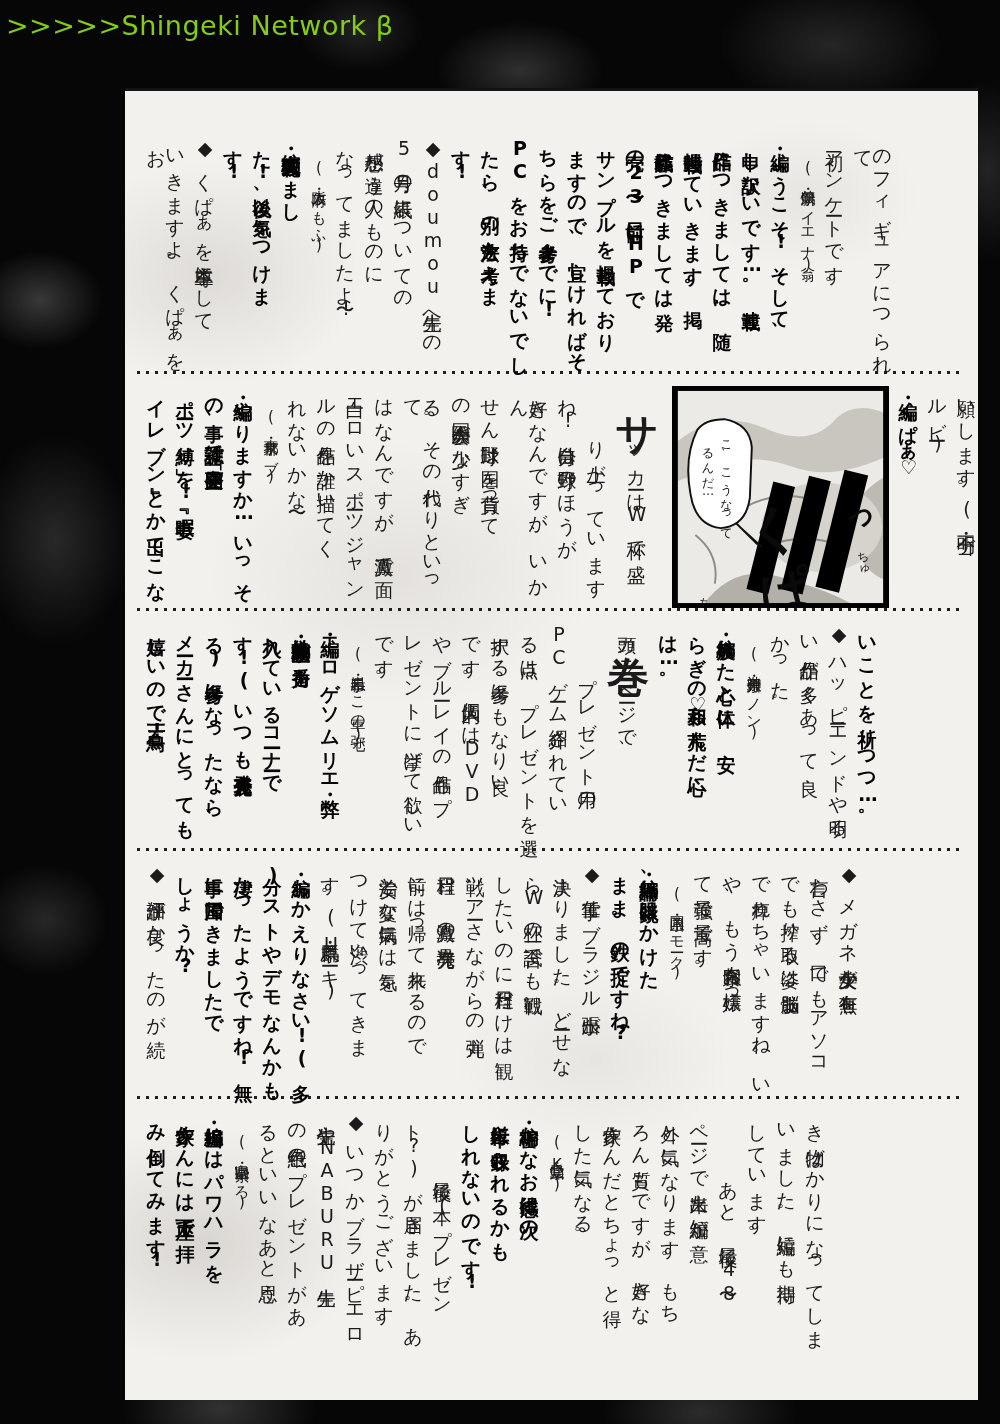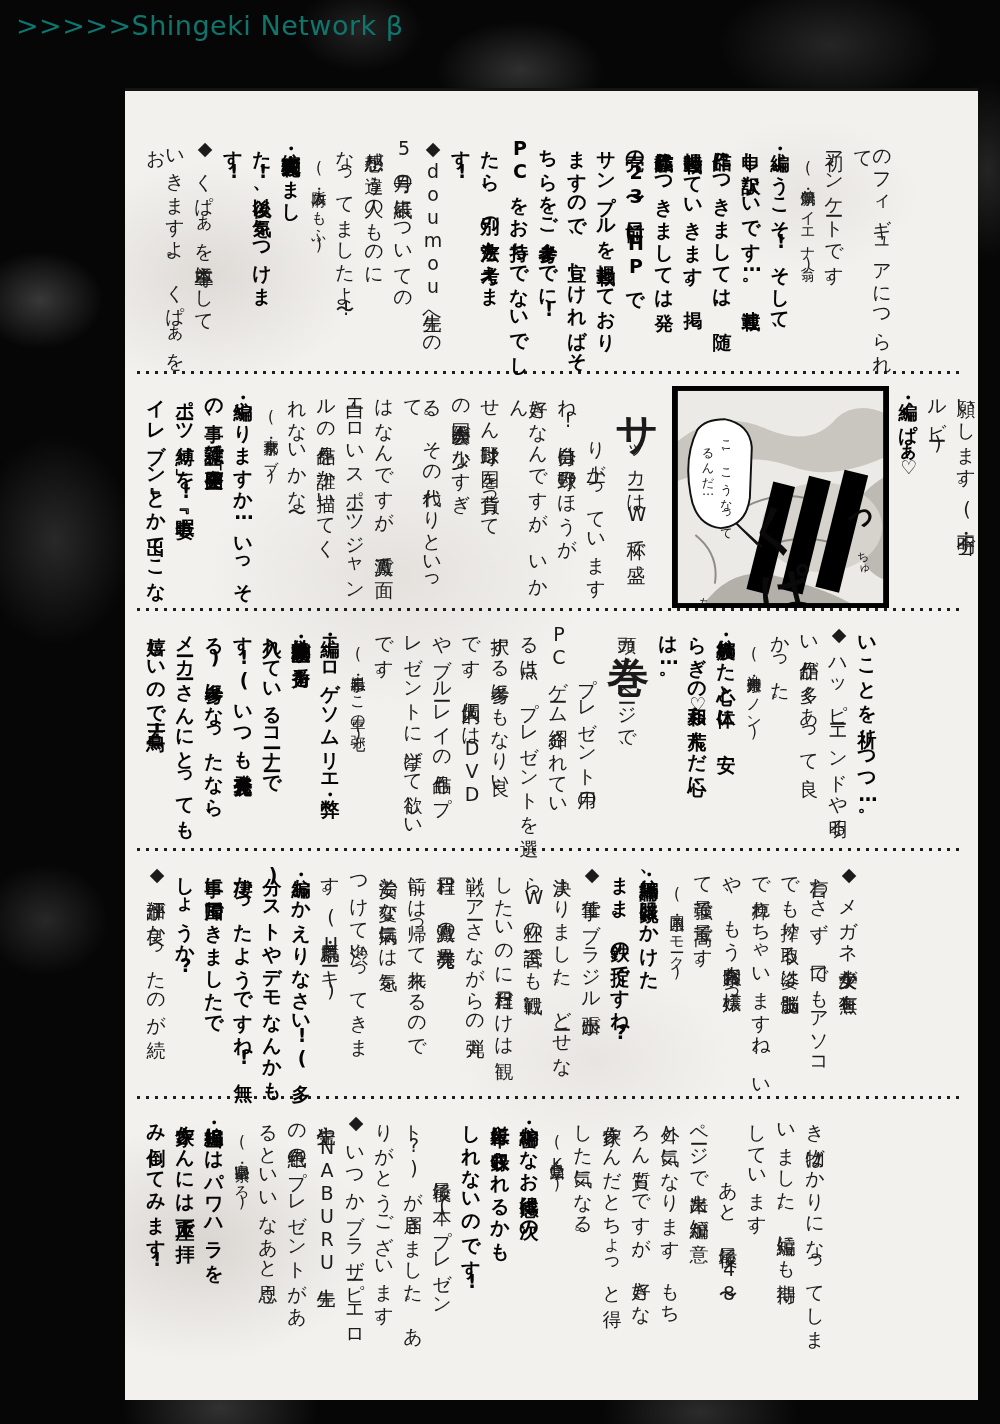--- a/index.html
+++ b/index.html
@@ -10,21 +10,21 @@
       radial-gradient(90px 70px at 40px 300px, rgba(150,150,150,.35), transparent 70%),
       radial-gradient(110px 150px at 55px 540px, rgba(120,120,120,.30), transparent 70%),
       radial-gradient(90px 80px at 45px 920px, rgba(140,140,140,.25), transparent 70%),
       radial-gradient(140px 90px at 220px 1408px, rgba(150,150,150,.30), transparent 70%),
       radial-gradient(120px 70px at 520px 70px, rgba(125,125,125,.35), transparent 70%),
       radial-gradient(160px 90px at 830px 45px, rgba(110,110,110,.30), transparent 70%),
       radial-gradient(70px 130px at 988px 170px, rgba(105,105,105,.30), transparent 70%),
       radial-gradient(140px 80px at 700px 1412px, rgba(130,130,130,.30), transparent 70%),
       radial-gradient(90px 60px at 360px 30px, rgba(100,100,100,.30), transparent 70%);
   }
-  .header{position:absolute;top:10px;left:16px;color:#0f766e;font-size:27px;
+  .header{position:absolute;top:10px;left:6px;color:#84cc16;font-size:27px;
     letter-spacing:.5px;white-space:nowrap;}
   .panel{
     position:absolute;left:125px;top:88px;width:853px;height:1312px;
     box-sizing:border-box;padding:0 14px 0 12px;
     border-top:3px solid #141414;
     background-color:#f3f1ee;
     background-image:
       radial-gradient(220px 160px at 10% 14%, rgba(190,186,180,.40), transparent 70%),
       radial-gradient(280px 190px at 32% 37%, rgba(200,196,190,.35), transparent 70%),
       radial-gradient(240px 170px at 9% 88%, rgba(185,181,175,.45), transparent 70%),

